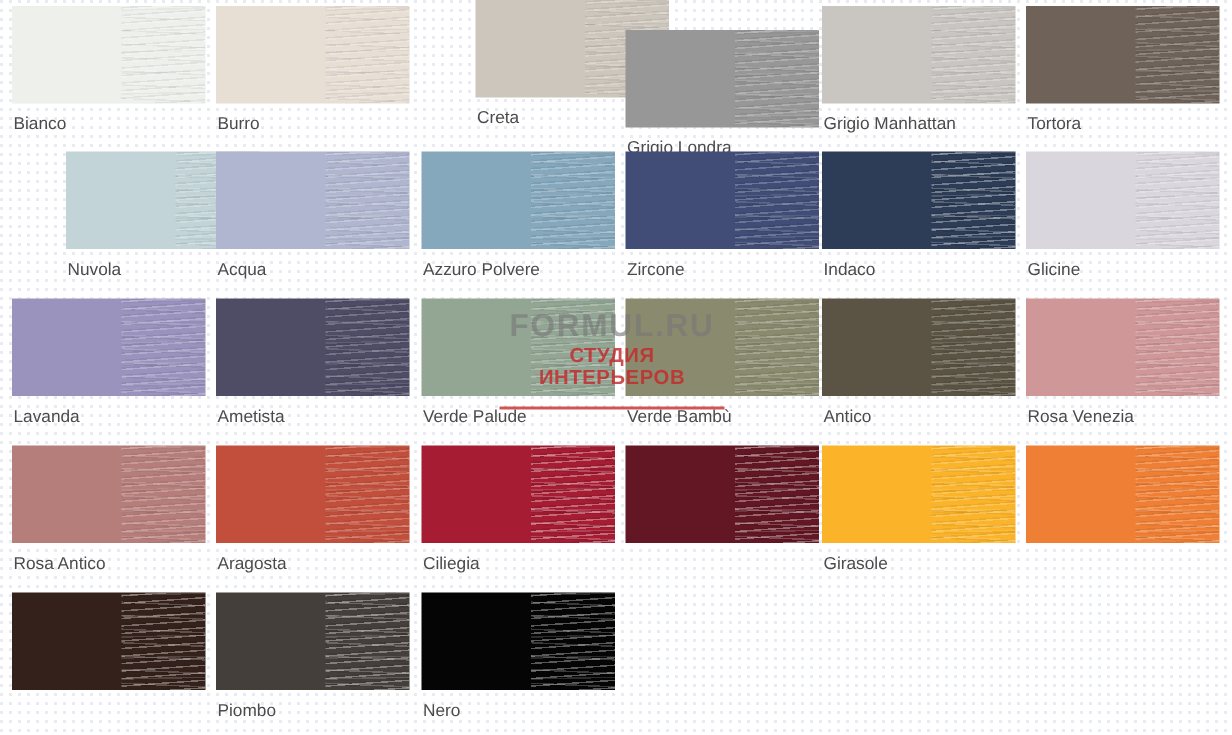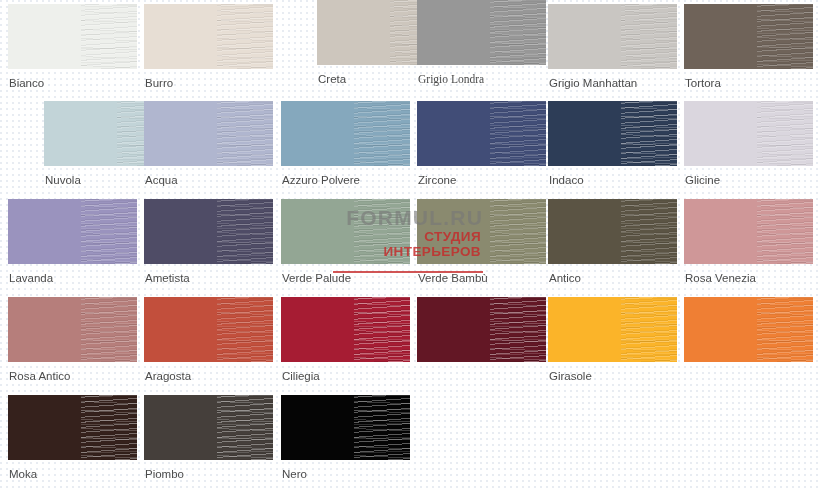--- a/index.html
+++ b/index.html
@@ -92,21 +92,21 @@
     line-height: 13px;
     color: #4b4b4b;
     white-space: nowrap;
   }
 
   #watermark {
     position: absolute;
     left: 333px;
     top: 207px;
     width: 150px;
-    text-align: right;
+    text-align: center;
     pointer-events: none;
     z-index: 5;
   }
   #watermark .wm-top {
     font-size: 21px;
     font-weight: bold;
     letter-spacing: 1.2px;
     color: rgba(120,120,120,0.62);
     line-height: 22px;
   }
@@ -136,21 +136,21 @@
         <div class="swatch-grain"></div>
       </div>
       <div class="swatch-label">Burro</div>
     </div>
     <div class="swatch-cell" style="left: 281px; top: 0; padding-left: 36px;">
       <div class="swatch-chip" style="background-color: rgb(205, 198, 189);">
         <div class="swatch-grain"></div>
       </div>
       <div class="swatch-label">Creta</div>
     </div>
-    <div class="swatch-cell" style="left: 417px; top: 0; font-family: Liberation Serif, serif;">
+    <div class="swatch-cell" style="left: 417px; top: 20px;">
       <div class="swatch-chip" style="background-color: rgb(151, 151, 151);">
         <div class="swatch-grain"></div>
       </div>
       <div class="swatch-label">Grigio Londra</div>
     </div>
     <div class="swatch-cell" style="left: 548px; top: 4px;">
       <div class="swatch-chip" style="background-color: rgb(201, 198, 194);">
         <div class="swatch-grain"></div>
       </div>
       <div class="swatch-label">Grigio Manhattan</div>
@@ -264,21 +264,20 @@
     </div>
     <div class="swatch-cell" style="left: 684px; top: 297px;">
       <div class="swatch-chip" style="background-color: rgb(239, 127, 52);">
         <div class="swatch-grain"></div>
       </div>
     </div>
     <div class="swatch-cell" style="left: 8px; top: 395px;">
       <div class="swatch-chip" style="background-color: rgb(53, 33, 28);">
         <div class="swatch-grain dark-grain"></div>
       </div>
-      <div class="swatch-label">Moka</div>
     </div>
     <div class="swatch-cell" style="left: 144px; top: 395px;">
       <div class="swatch-chip" style="background-color: rgb(69, 63, 59);">
         <div class="swatch-grain dark-grain"></div>
       </div>
       <div class="swatch-label">Piombo</div>
     </div>
     <div class="swatch-cell" style="left: 281px; top: 395px;">
       <div class="swatch-chip" style="background-color: rgb(5, 5, 5);">
         <div class="swatch-grain dark-grain"></div>

